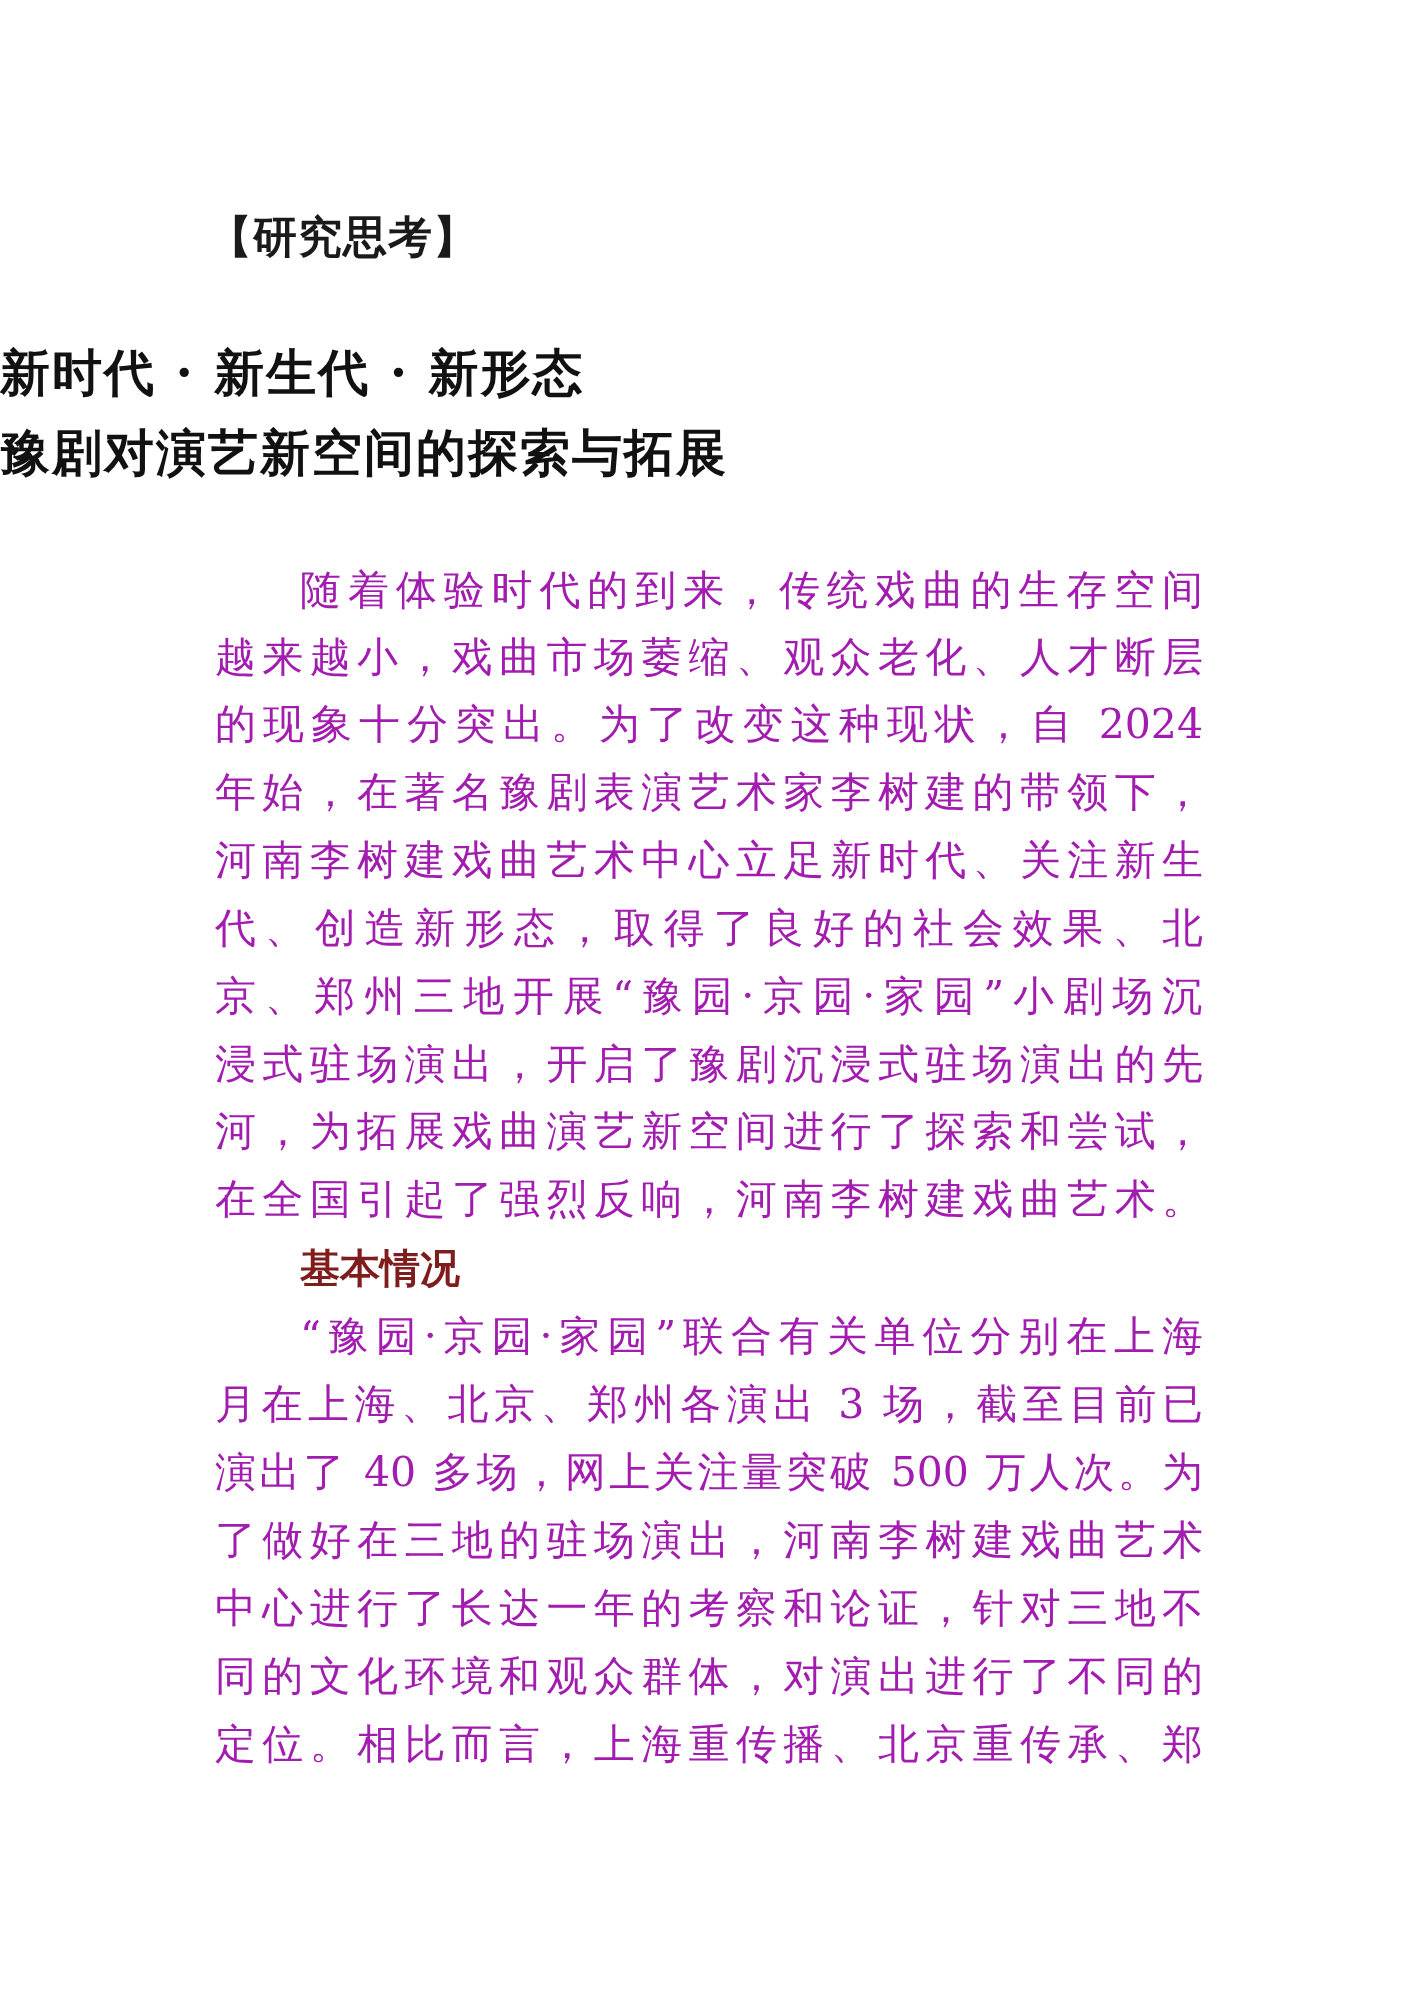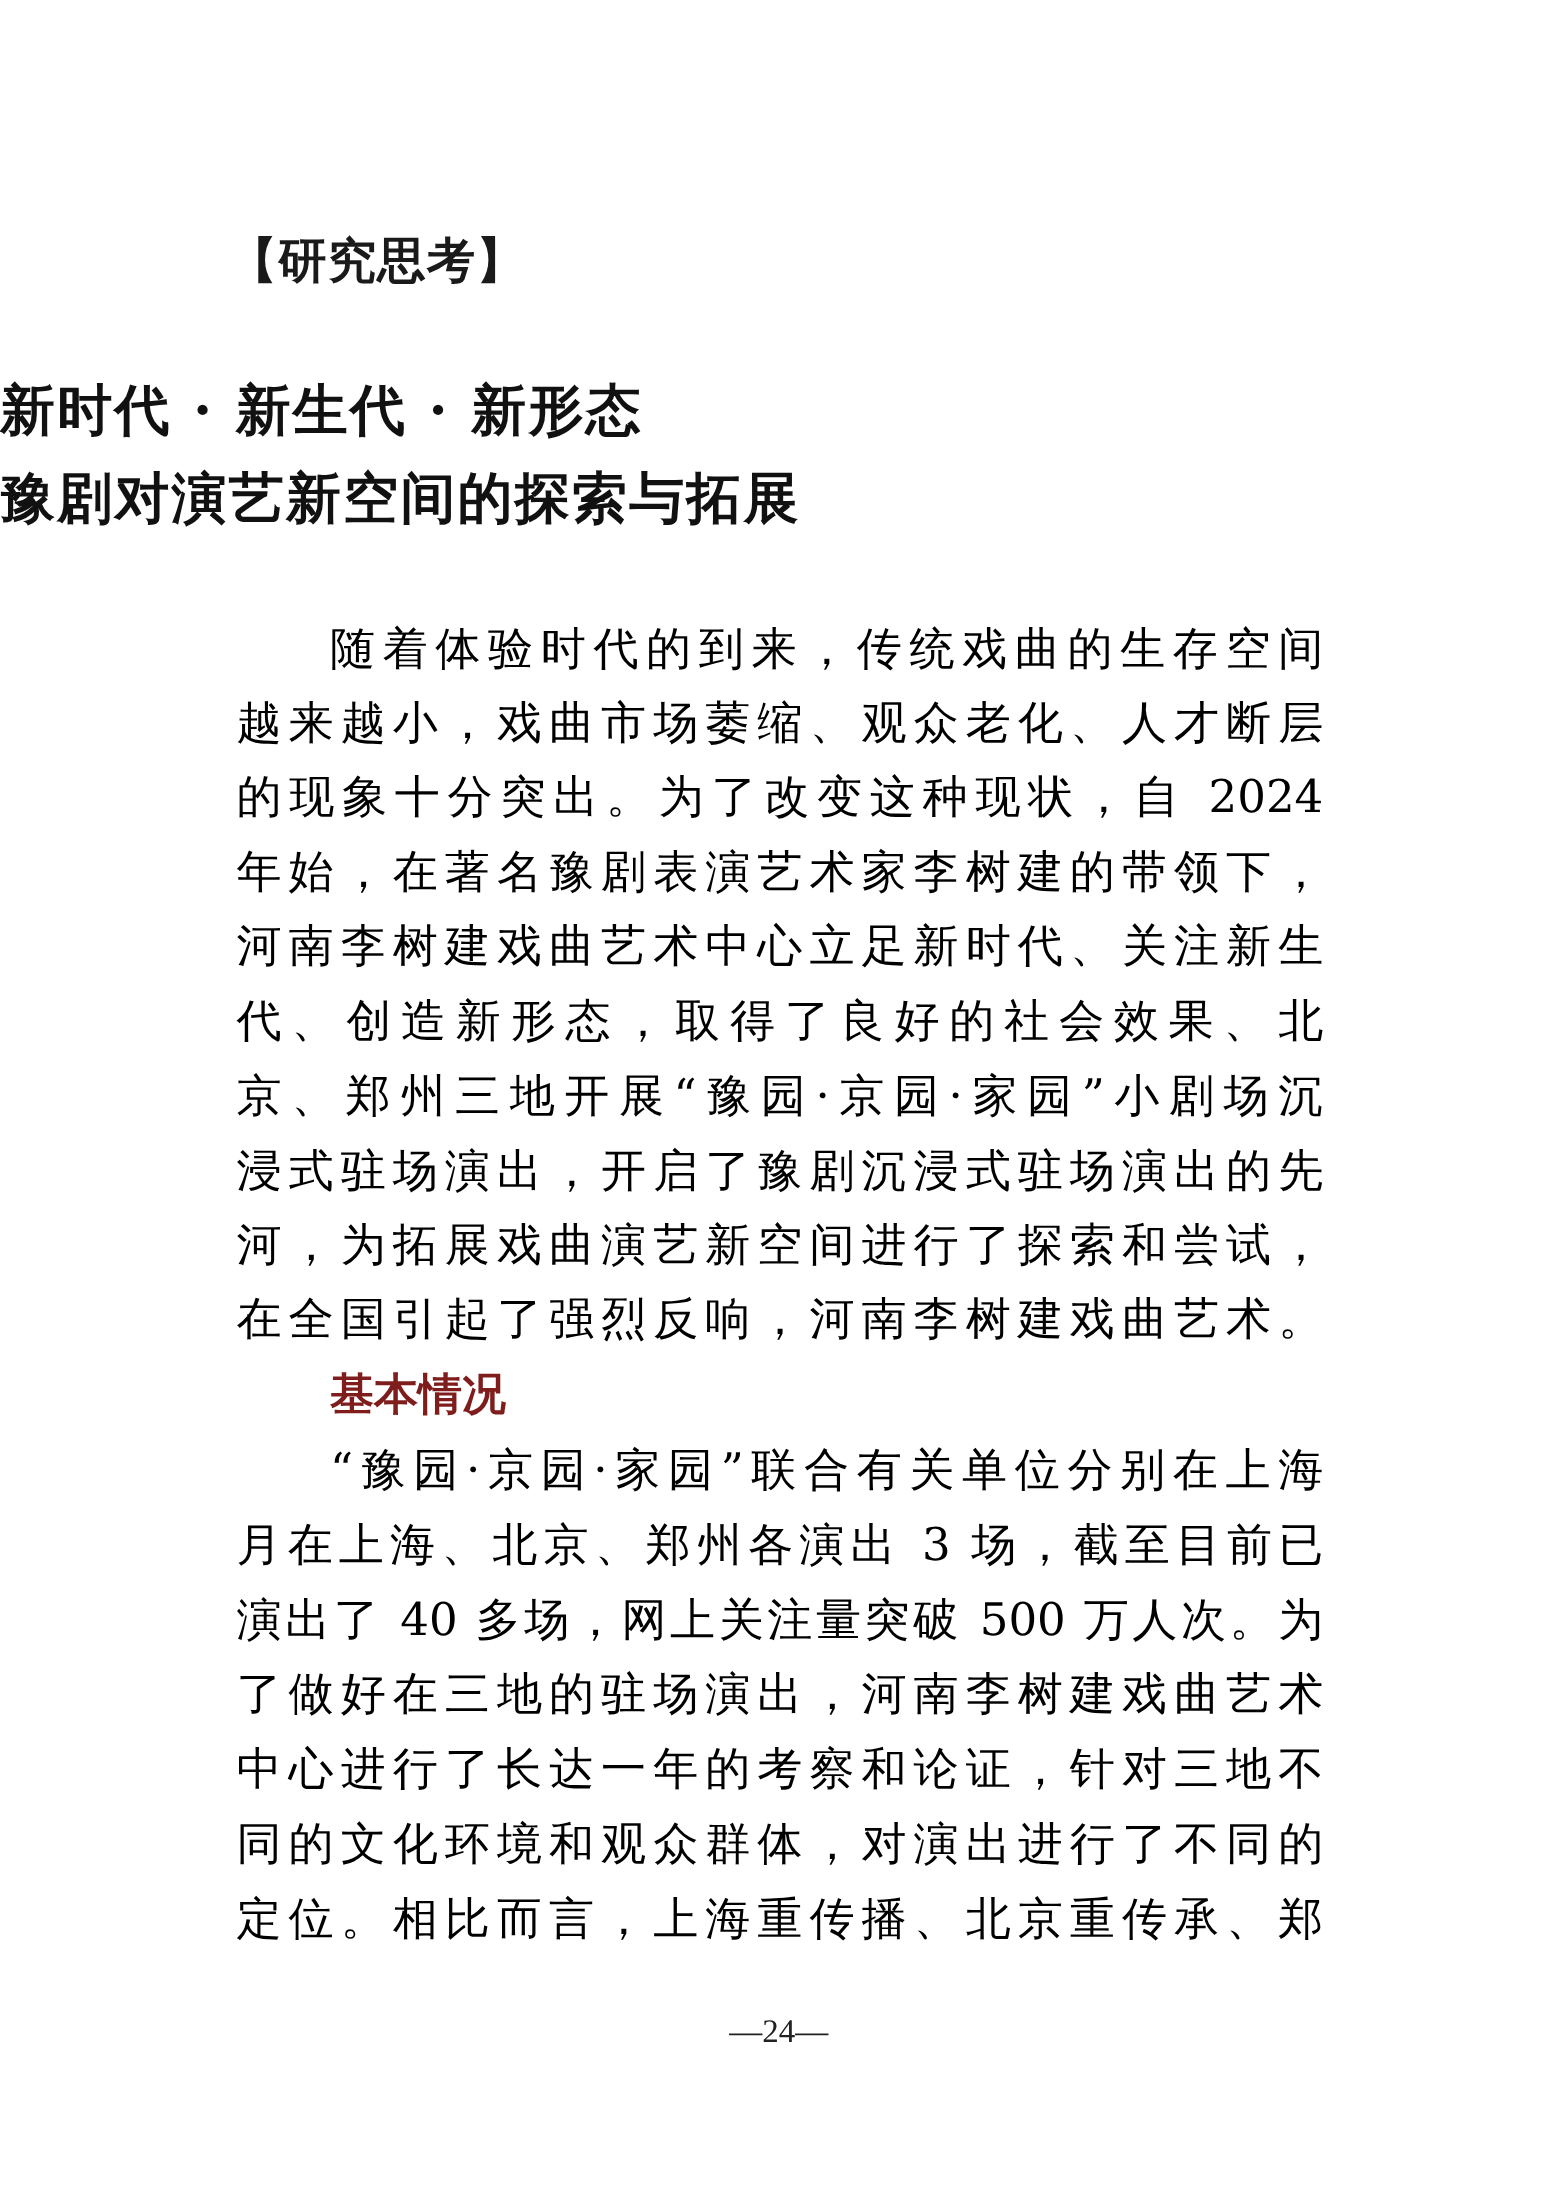--- a/index.html
+++ b/index.html
@@ -11,21 +11,21 @@
     font-size: 44px; font-weight: bold; letter-spacing: 1px; color: #1a1a1a;
   }
   .title { position: absolute; left: 0; width: 1416px; text-align: left;
     font-family: "DejaVu Serif", "Liberation Serif", serif;
     font-weight: bold; font-size: 50px; letter-spacing: 2px; color: #111; }
   .title.l1 { top: 340px; }
   .title.l2 { top: 420px; }
   .body-line {
     position: absolute; left: 215px; width: 988px; height: 56px; line-height: 56px;
     font-family: "DejaVu Serif", "Liberation Serif", serif;
-    font-size: 41px; color: #000000;
+    font-size: 41px; color: #a21caf;
     text-align: justify; text-align-last: justify; white-space: nowrap;
   }
   .body-line.indent { left: 300px; width: 903px; }
   .heading {
     position: absolute; left: 300px;
     font-family: "DejaVu Sans", "Liberation Sans", sans-serif;
     font-size: 40px; font-weight: bold; color: #7f1d1d; height: 56px; line-height: 56px;
   }
   .page-number {
     position: absolute; left: 0; width: 1416px; top: 1830px; text-align: center;
@@ -60,14 +60,13 @@
   <div>
     <div class="body-line indent" style="top:1308px">“豫园·京园·家园”联合有关单位分别在上海</div>
     <div class="body-line" style="top:1376px">月在上海、北京、郑州各演出 3 场，截至目前已</div>
     <div class="body-line" style="top:1444px">演出了 40 多场，网上关注量突破 500 万人次。为</div>
     <div class="body-line" style="top:1512px">了做好在三地的驻场演出，河南李树建戏曲艺术</div>
     <div class="body-line" style="top:1580px">中心进行了长达一年的考察和论证，针对三地不</div>
     <div class="body-line" style="top:1648px">同的文化环境和观众群体，对演出进行了不同的</div>
     <div class="body-line" style="top:1716px">定位。相比而言，上海重传播、北京重传承、郑</div>
   </div>
 
-  <div class="page-number">—24—</div>
 </div>
 
 </body></html>

